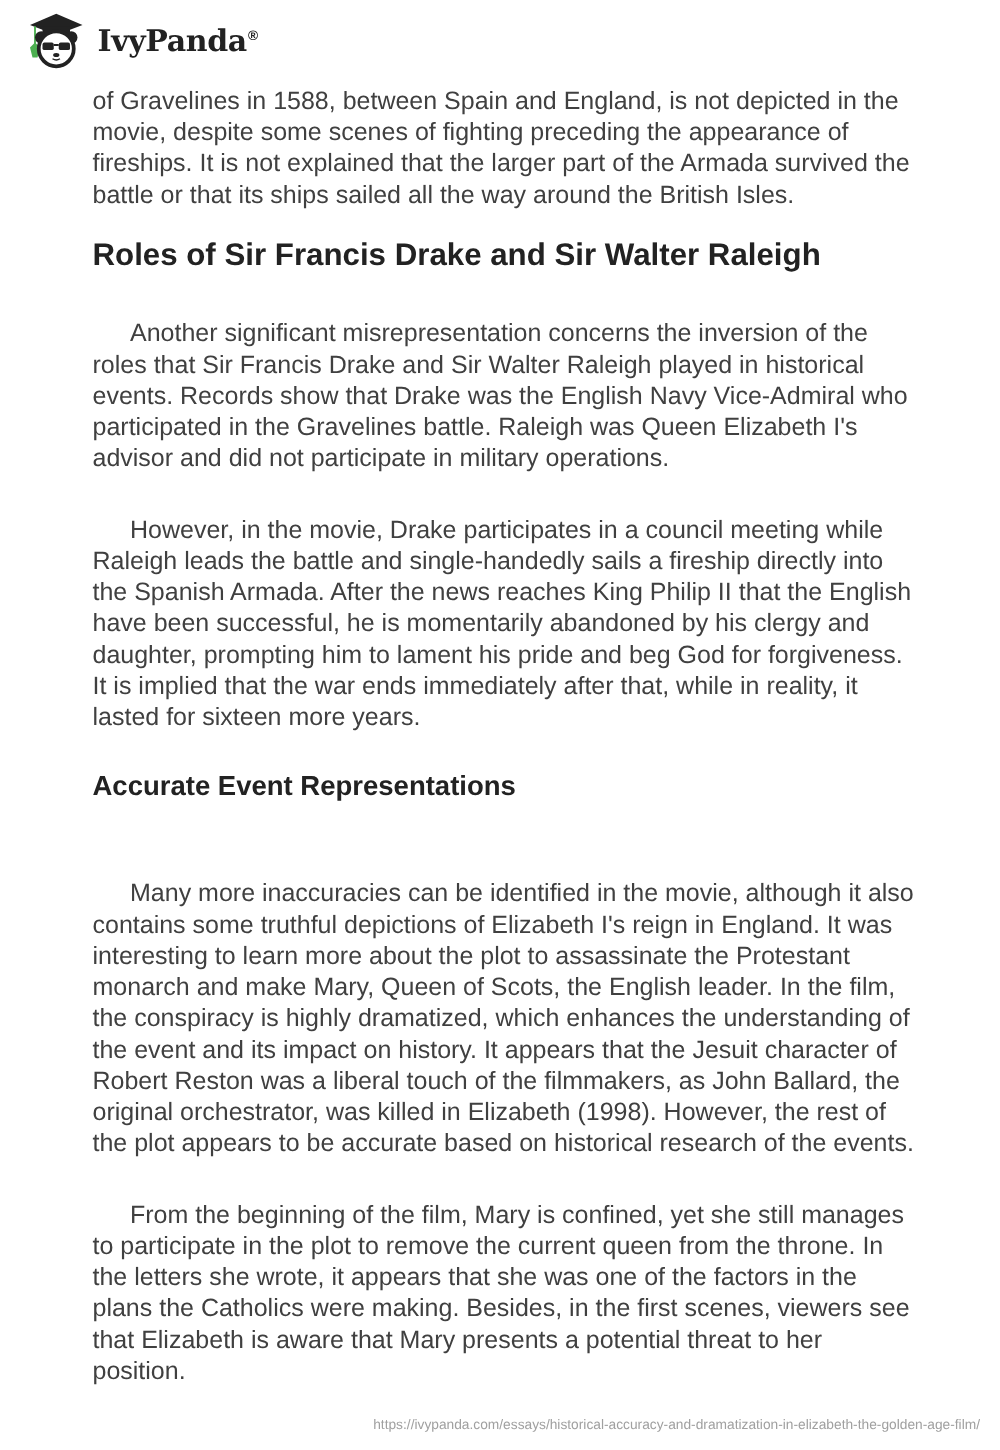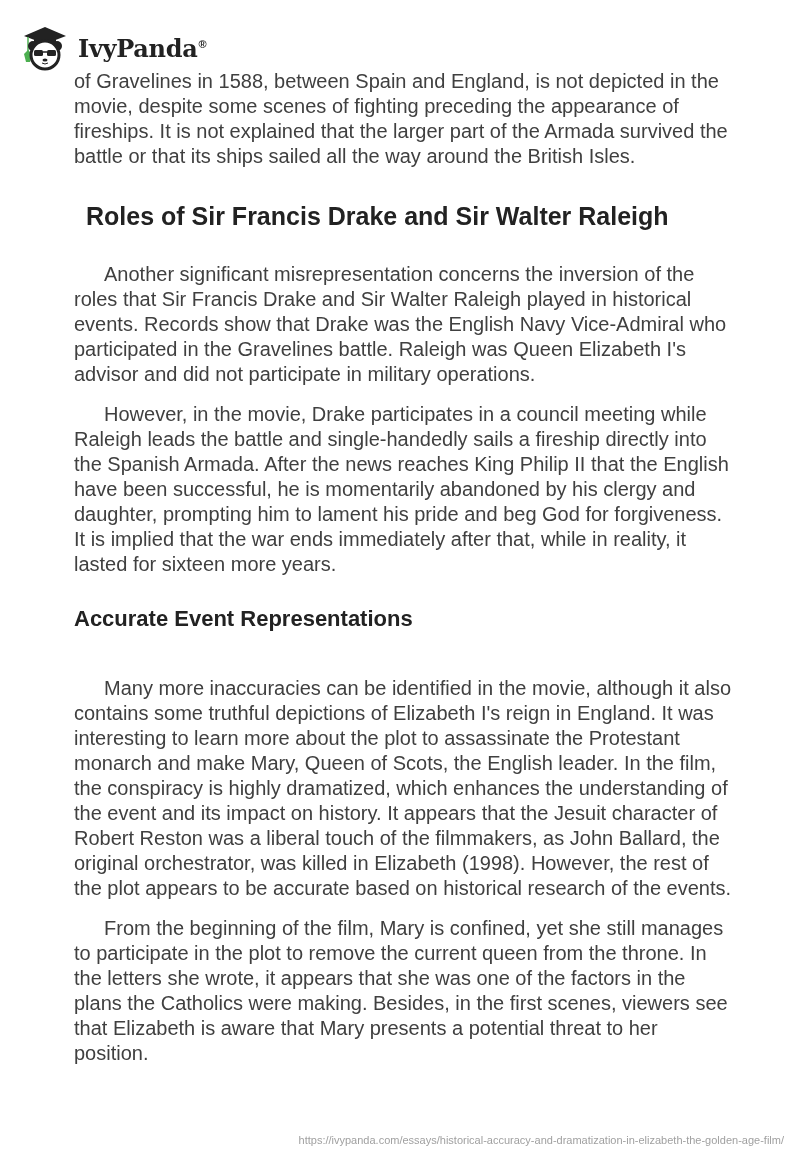--- a/index.html
+++ b/index.html
@@ -1,28 +1,28 @@
 <!DOCTYPE html>
 <html><head>
   <meta charset="utf-8">
   <style>
     html, body { margin: 0; padding: 0; background: #ffffff; }
     body { width: 800px; height: 1160px; position: relative; overflow: hidden; font-family: "Liberation Sans", sans-serif; color: #222222; }
-    .header { position: absolute; left: 0; top: 16px; width: 672px; height: 60px; text-decoration: underline; }
+    .header { position: absolute; left: 0; top: 0; width: 672px; height: 60px; text-decoration: underline; }
     .logo { position: absolute; left: 18px; top: 8px; display: flex; align-items: center; }
     .logo svg { width: 54px; height: 48px; }
     .logo-text { font-family: "DejaVu Serif", serif; font-weight: bold; font-size: 24px; color: #222; margin-left: 6px; letter-spacing: -0.3px; }
     .logo-text sup { font-size: 11px; font-family: "Liberation Sans", sans-serif; vertical-align: super; margin-left: 1px; }
     .doc-title { position: absolute; right: 33px; top: 15px; font-size: 13px; color: #8a8a8a; }
     .content { position: absolute; left: 74px; top: 69px; width: 660px; }
     p { margin: 0; font-size: 20px; line-height: 25px; color: #404040; }
-    p.indent { text-indent: 30px; }
+    p.indent { text-indent: 30px; margin-top: 17px; }
     .gap { height: 15px; }
     h2 { margin: 0; font-size: 26px; line-height: 32px; font-weight: bold; color: #222; }
-    h3 { margin: 12px; font-size: 22px; line-height: 28px; font-weight: bold; color: #222; }
+    h3 { margin: 0; font-size: 22px; line-height: 28px; font-weight: bold; color: #222; }
     .url { position: absolute; right: 16px; top: 1134px; font-size: 11px; color: #a0a0a0; }
   </style>
 </head>
 <body>
 
 <div class="header">
   <div class="logo">
     <svg viewBox="0 0 54 48">
 
       <polygon points="6,12 27,3 48,12 27,20" fill="#222"></polygon>

